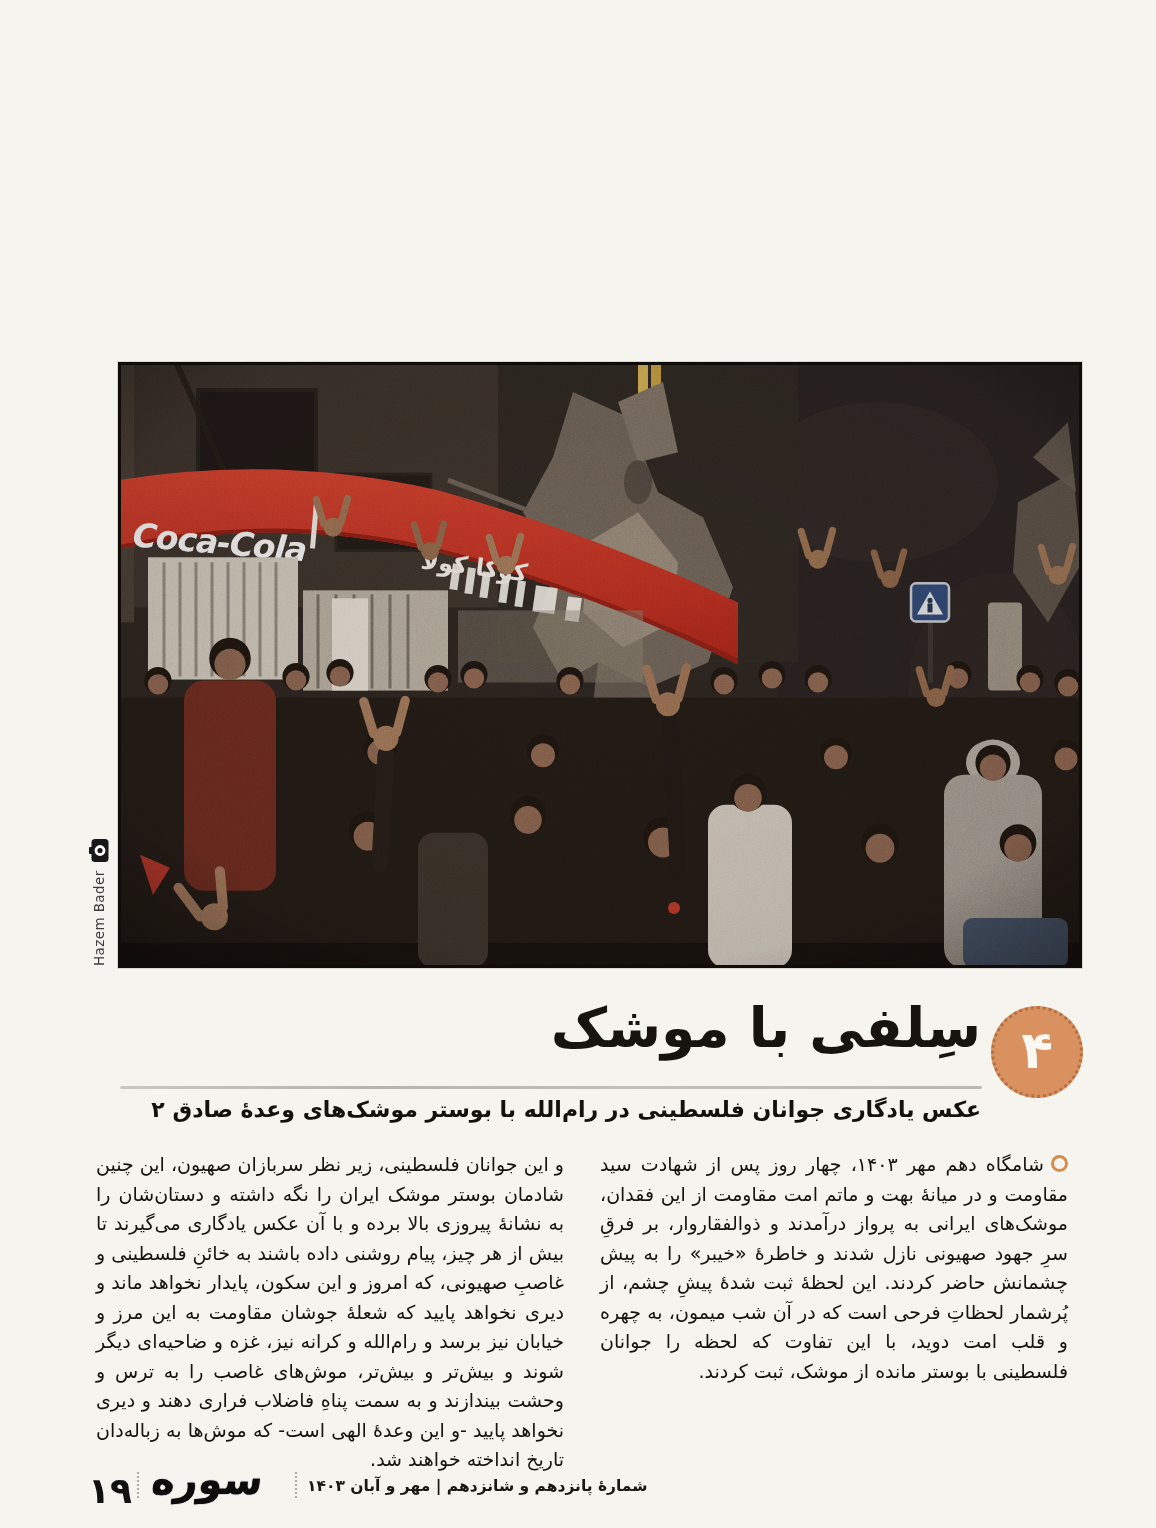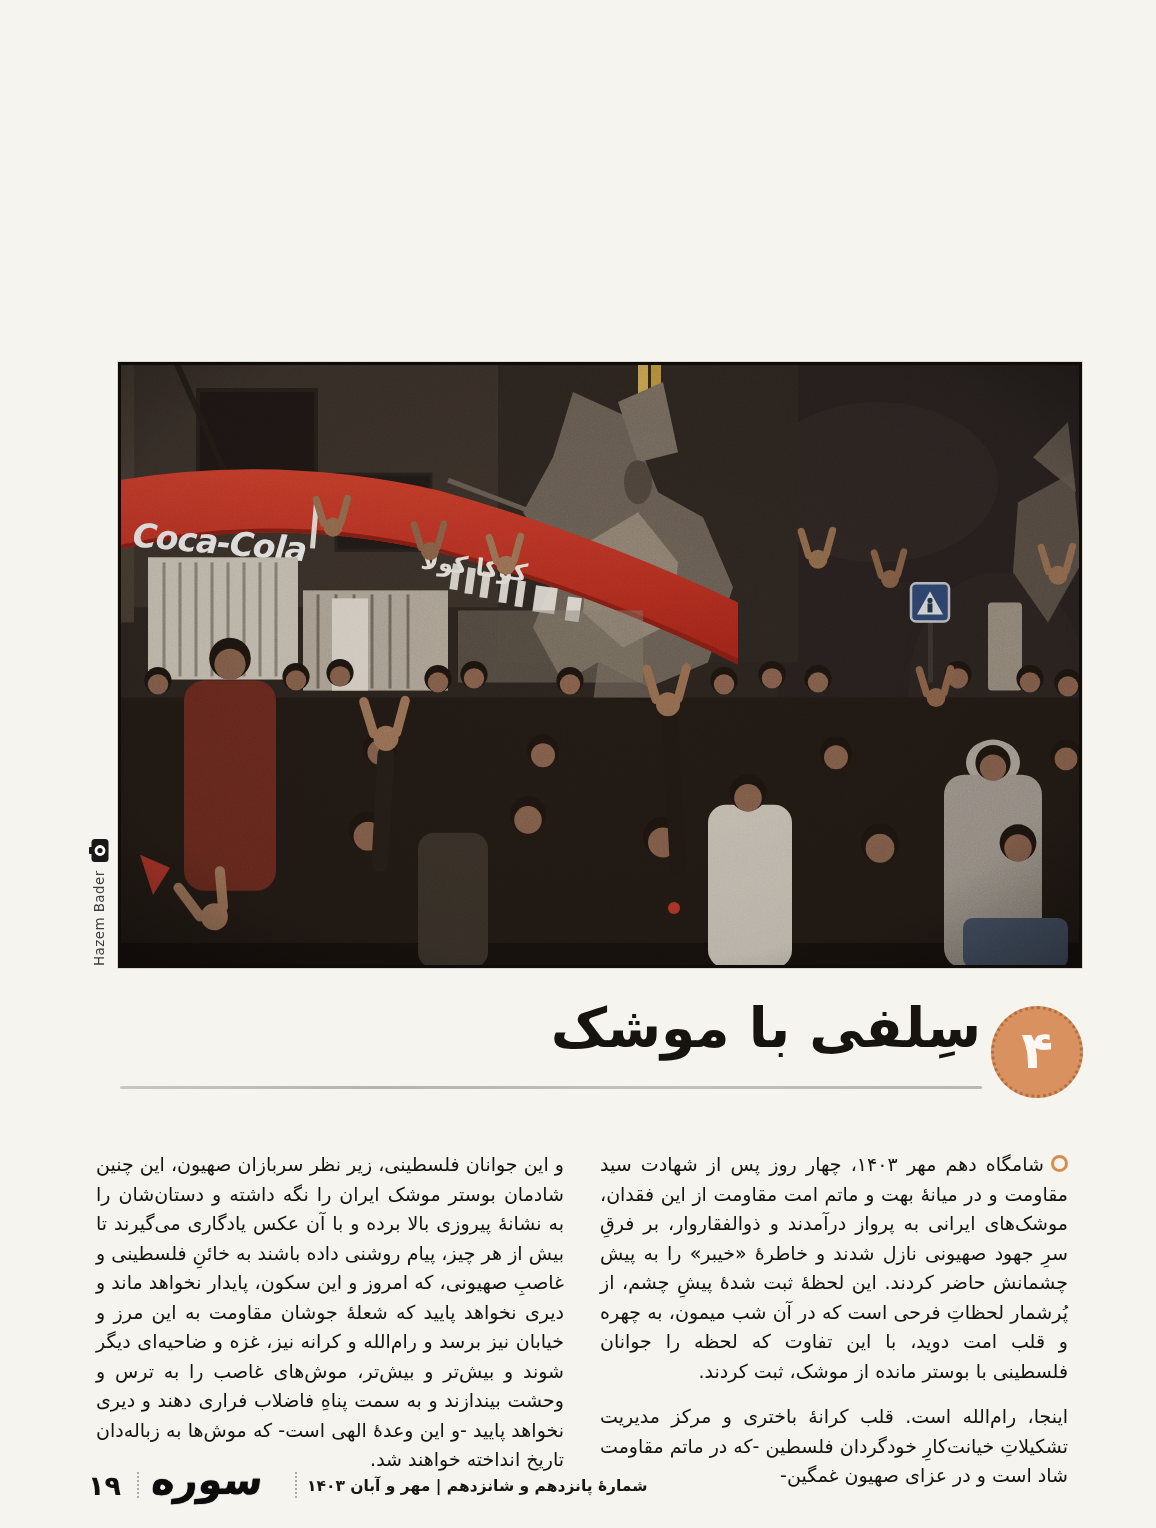--- a/index.html
+++ b/index.html
@@ -31,21 +31,21 @@
   
   .columns{position:absolute;left:88px;top:1150px;width:980px;direction:rtl;
     display:flex;gap:28px;}
   .col{width:476px;}
   .col p{margin:0 0 16px 8px;font-size:19px;line-height:29.5px;color:#16120e;
     text-align:justify;}
   .para-bullet{display:inline-block;width:11px;height:11px;border:3.5px solid #d88c4c;
     border-radius:50%;margin-left:7px;vertical-align:-1px;}
 
   
-  .footer-pagenum{position:absolute;left:88px;top:1470px;font-size:27px;font-weight:bold;color:#111;}
+  .footer-pagenum{position:absolute;left:88px;top:1470px;font-size:36px;font-weight:bold;color:#111;}
   .footer-div{position:absolute;top:1472px;height:26px;border-left:2px dotted #adaBA3;border-left:2px dotted #adaba3;}
   .fd1{left:137px;} .fd2{left:295px;}
   .footer-logo{position:absolute;left:152px;top:1456px;font-size:40px;font-weight:bold;color:#0c0c0c;
     transform:skewX(-7deg) scaleY(1.04);letter-spacing:-2px;text-shadow:0 0 1px #000;}
   .footer-issue{position:absolute;left:307px;top:1477px;direction:rtl;
     font-size:15.5px;font-weight:bold;color:#1a1713;}
 </style>
 </head>
 <body>
 
@@ -218,25 +218,25 @@
       <rect width="964" height="605" filter="url(#grain)" opacity="0.22" style="mix-blend-mode:overlay"></rect>
       <rect x="1.5" y="1.5" width="961" height="602" fill="none" stroke="#0f0c0a" stroke-width="3"></rect>
     </svg>
   </div>
 
   <div class="num-badge">
     <span>۴</span>
   </div>
   <h1 class="headline">سِلفی با موشک</h1>
   <div class="head-rule"></div>
+  <div class="subtitle">عکس یادگاری جوانان فلسطینی در رام‌الله با بوستر موشک‌های وعدهٔ صادق ۲</div>
 
   <div class="columns">
     <div class="col">
       <p><span class="para-bullet"></span><span>شامگاه دهم مهر ۱۴۰۳، چهار روز پس از شهادت سید مقاومت و در میانهٔ بهت و ماتم امت مقاومت از این فقدان، موشک‌های ایرانی به پرواز درآمدند و ذوالفقاروار، بر فرقِ سرِ جهود صهیونی نازل شدند و خاطرهٔ «خیبر» را به پیش چشمانش حاضر کردند. این لحظهٔ ثبت شدهٔ پیشِ چشم، از پُرشمار لحظاتِ فرحی است که در آن شب میمون، به چهره و قلب امت دوید، با این تفاوت که لحظه را جوانان فلسطینی با بوستر مانده از موشک، ثبت کردند.</span></p>
-      <p>اینجا، رام‌الله است. قلب کرانهٔ باختری و مرکز مدیریت تشکیلاتِ خیانت‌کارِ خودگردان فلسطین -که در ماتم مقاومت شاد است و در عزای صهیون غمگین-</p>
     </div>
     <div class="col">
       <p>و این جوانان فلسطینی، زیر نظر سربازان صهیون، این چنین شادمان بوستر موشک ایران را نگه داشته و دستان‌شان را به نشانهٔ پیروزی بالا برده و با آن عکس یادگاری می‌گیرند تا بیش از هر چیز، پیام روشنی داده باشند به خائنِ فلسطینی و غاصبِ صهیونی، که امروز و این سکون، پایدار نخواهد ماند و دیری نخواهد پایید که شعلهٔ جوشان مقاومت به این مرز و خیابان نیز برسد و رام‌الله و کرانه نیز، غزه و ضاحیه‌ای دیگر شوند و بیش‌تر و بیش‌تر، موش‌های غاصب را به ترس و وحشت بیندازند و به سمت پناهِ فاضلاب فراری دهند و دیری نخواهد پایید -و این وعدهٔ الهی است- که موش‌ها به زباله‌دان تاریخ انداخته خواهند شد.</p>
     </div>
   </div>
 
   <span class="footer-pagenum">۱۹</span>
   <span class="footer-div fd1"></span>
   <span class="footer-logo">سوره</span>
   <span class="footer-div fd2"></span>

